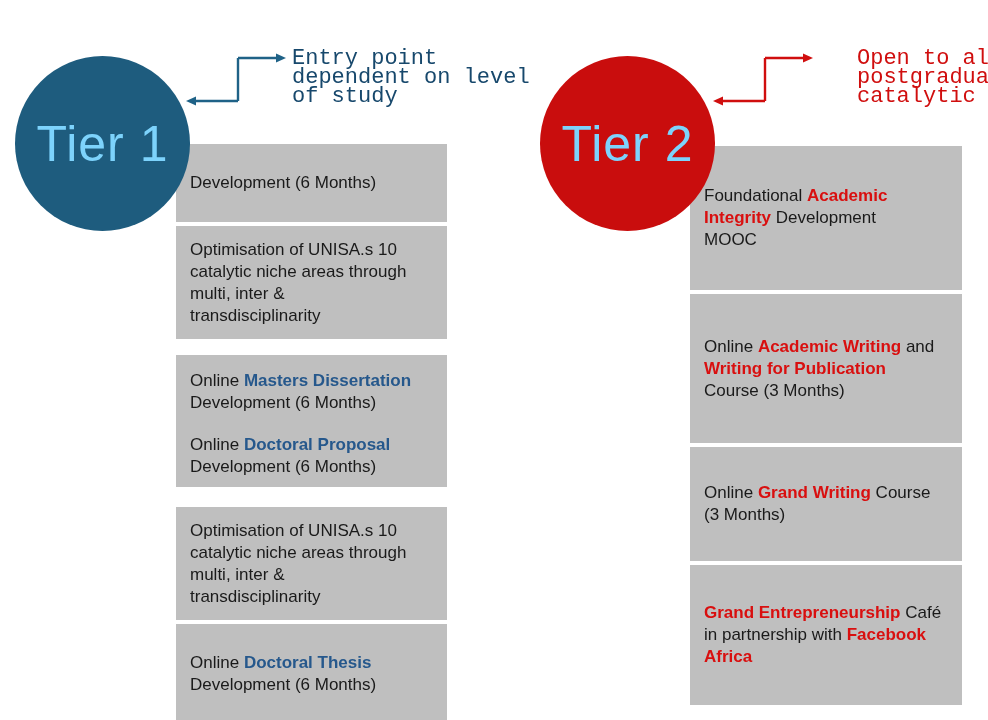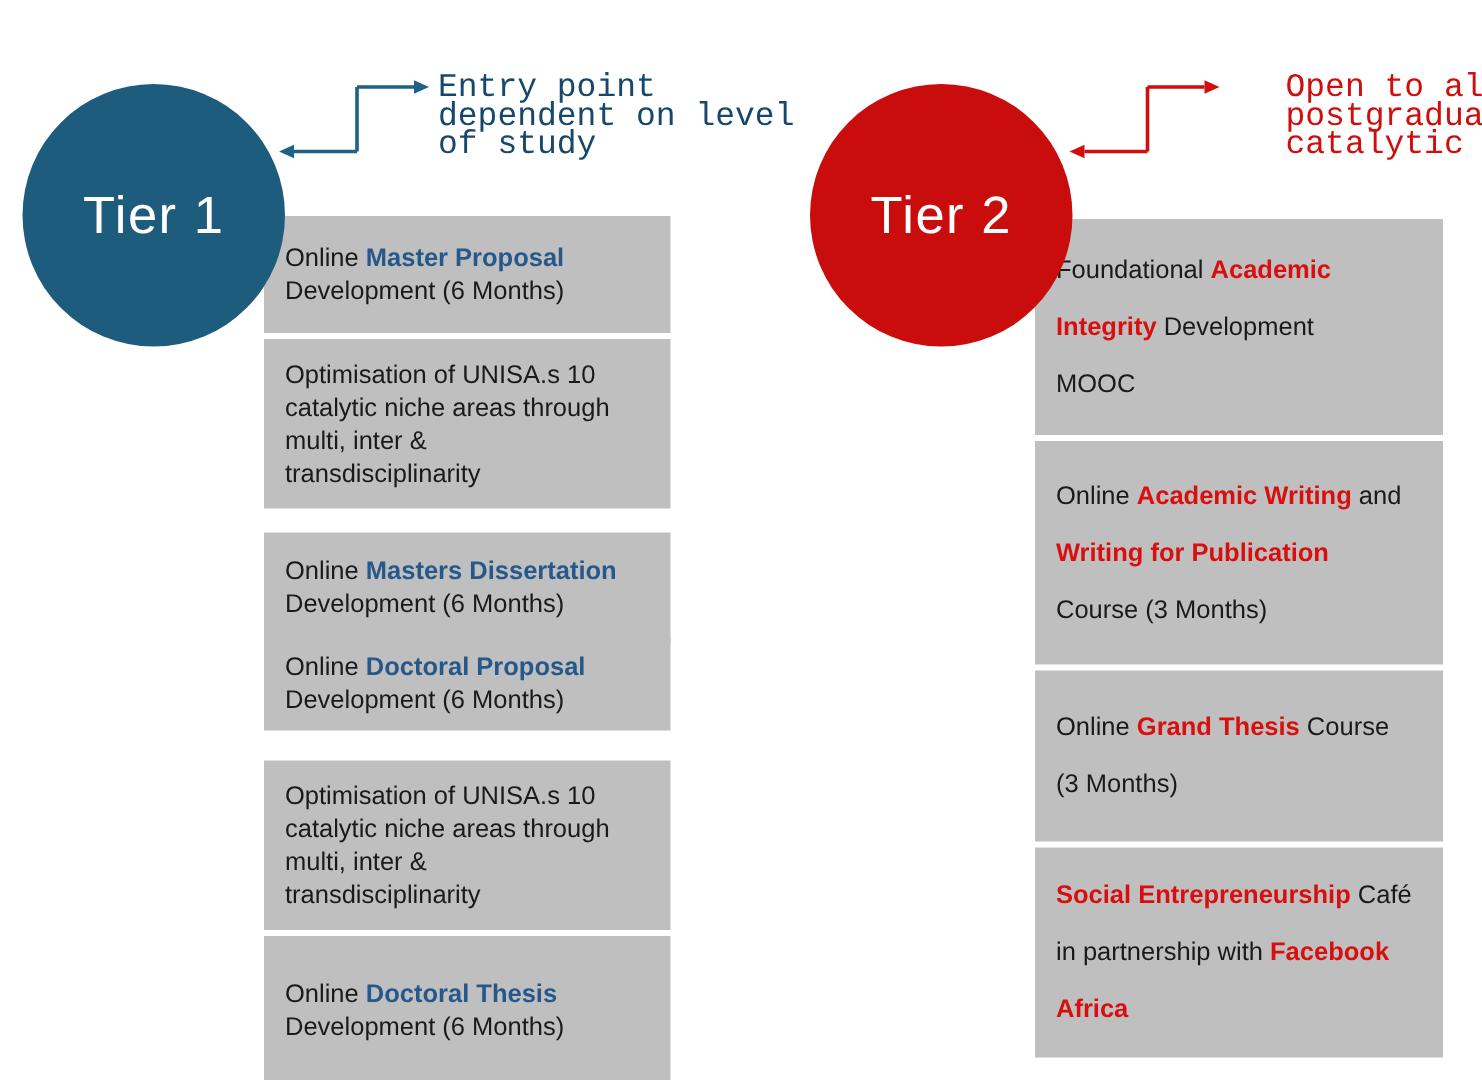--- a/index.html
+++ b/index.html
@@ -21,22 +21,22 @@
     height: 175px;
     border-radius: 50%;
     display: flex;
     align-items: center;
     justify-content: center;
     z-index: 3;
   }
   .tier1-circle { left: 15px; top: 56px; background: var(--tier1-circle); }
   .tier2-circle { left: 540px; top: 56px; background: var(--tier2-circle); text-align: right; }
   .circle-label {
-    color: #ffffff;
-    font-size: 35px;
+    color: #7dd3fc;
+    font-size: 50px;
     letter-spacing: 1px;
     white-space: nowrap;
   }
   .arrow {
     position: absolute;
     z-index: 2;
   }
   .tier1-arrow { left: 180px; top: 48px; color: var(--tier1-arrow); }
   .tier2-arrow { left: 707px; top: 48px; color: var(--tier2-arrow); }
   .annotation {
@@ -56,21 +56,21 @@
     line-height: 22px;
     display: flex;
     flex-direction: column;
     justify-content: center;
     align-items: flex-start;
     padding: 0 8px 0 14px;
     box-sizing: border-box;
     z-index: 1;
   }
   .tier1-box { left: 176px; width: 271px; }
-  .tier2-box { left: 690px; width: 272px; gap: 16px; }
+  .tier2-box { left: 690px; width: 272px; }
   .tier1-box .hl { color: var(--tier1-highlight); font-weight: 700; }
   .tier2-box .hl { color: var(--tier2-highlight); font-weight: 700; }
   .line { white-space: nowrap; }
 </style>
 </head>
 <body>
 
 <div class="canvas">
 
   <div class="circle tier1-circle">
@@ -82,21 +82,20 @@
     <path d="M96,5.5 L106,10 L96,14.5 Z" fill="currentColor"></path>
     <path d="M16,48.5 L6,53 L16,57.5 Z" fill="currentColor"></path>
   </svg>
   <div class="annotation tier1-annotation">
       <div class="line">Entry point</div>
       <div class="line">dependent on level</div>
       <div class="line">of study</div>
     </div>
 
   <div class="box tier1-box" style="top:144px;height:78px">
-      <div class="line"><span>Online </span><span class="hl">Master Proposal</span></div>
       <div class="line"><span>Development (6 Months)</span></div>
     </div>
   <div class="box tier1-box" style="top:226px;height:113px">
       <div class="line"><span>Optimisation of UNISA.s 10</span></div>
       <div class="line"><span>catalytic niche areas through</span></div>
       <div class="line"><span>multi, inter &amp;</span></div>
       <div class="line"><span>transdisciplinarity</span></div>
     </div>
   <div class="box tier1-box" style="top:355px;height:74px">
       <div class="line"><span>Online </span><span class="hl">Masters Dissertation</span></div>
@@ -136,22 +135,22 @@
       <div class="line"><span>Foundational </span><span class="hl">Academic</span></div>
       <div class="line"><span class="hl">Integrity</span><span> Development</span></div>
       <div class="line"><span>MOOC</span></div>
     </div>
   <div class="box tier2-box" style="top:294px;height:149px">
       <div class="line"><span>Online </span><span class="hl">Academic Writing</span><span> and</span></div>
       <div class="line"><span class="hl">Writing for Publication</span></div>
       <div class="line"><span>Course (3 Months)</span></div>
     </div>
   <div class="box tier2-box" style="top:447px;height:114px">
-      <div class="line"><span>Online </span><span class="hl">Grand Thesis</span><span> Course</span></div>
+      <div class="line"><span>Online </span><span class="hl">Grand Writing</span><span> Course</span></div>
       <div class="line"><span>(3 Months)</span></div>
     </div>
   <div class="box tier2-box" style="top:565px;height:140px">
-      <div class="line"><span class="hl">Social Entrepreneurship</span><span> Café</span></div>
+      <div class="line"><span class="hl">Grand Entrepreneurship</span><span> Café</span></div>
       <div class="line"><span>in partnership with </span><span class="hl">Facebook</span></div>
       <div class="line"><span class="hl">Africa</span></div>
     </div>
 
 </div>
 
 </body></html>

